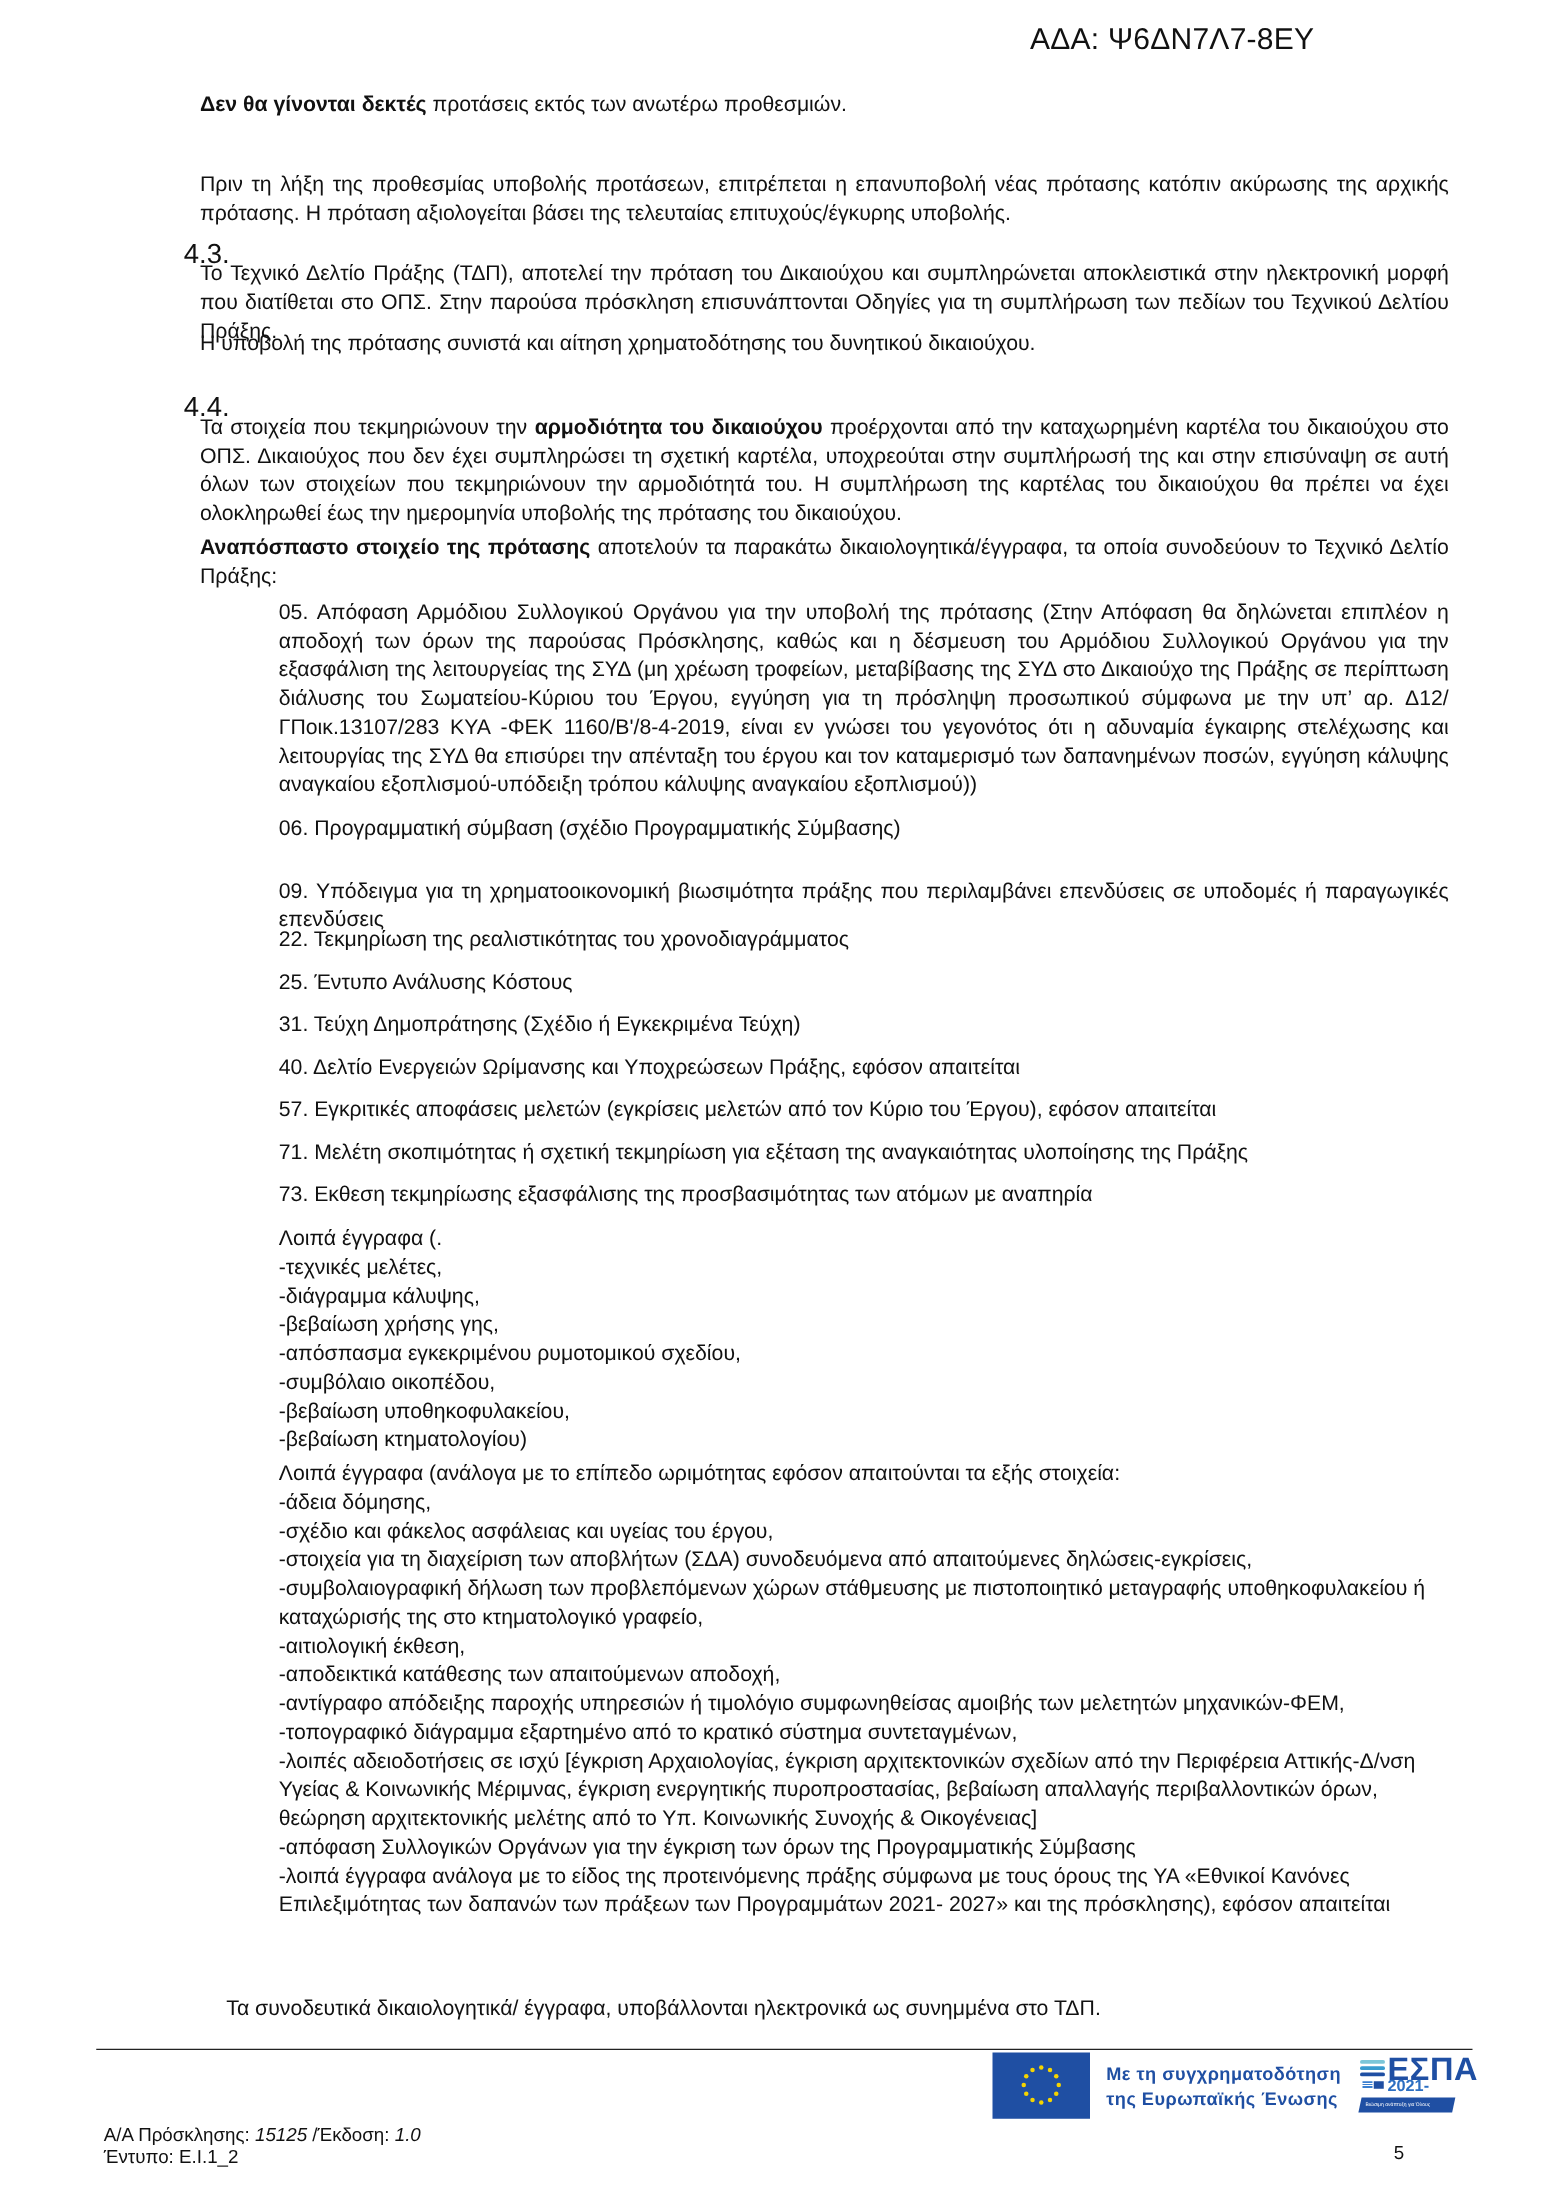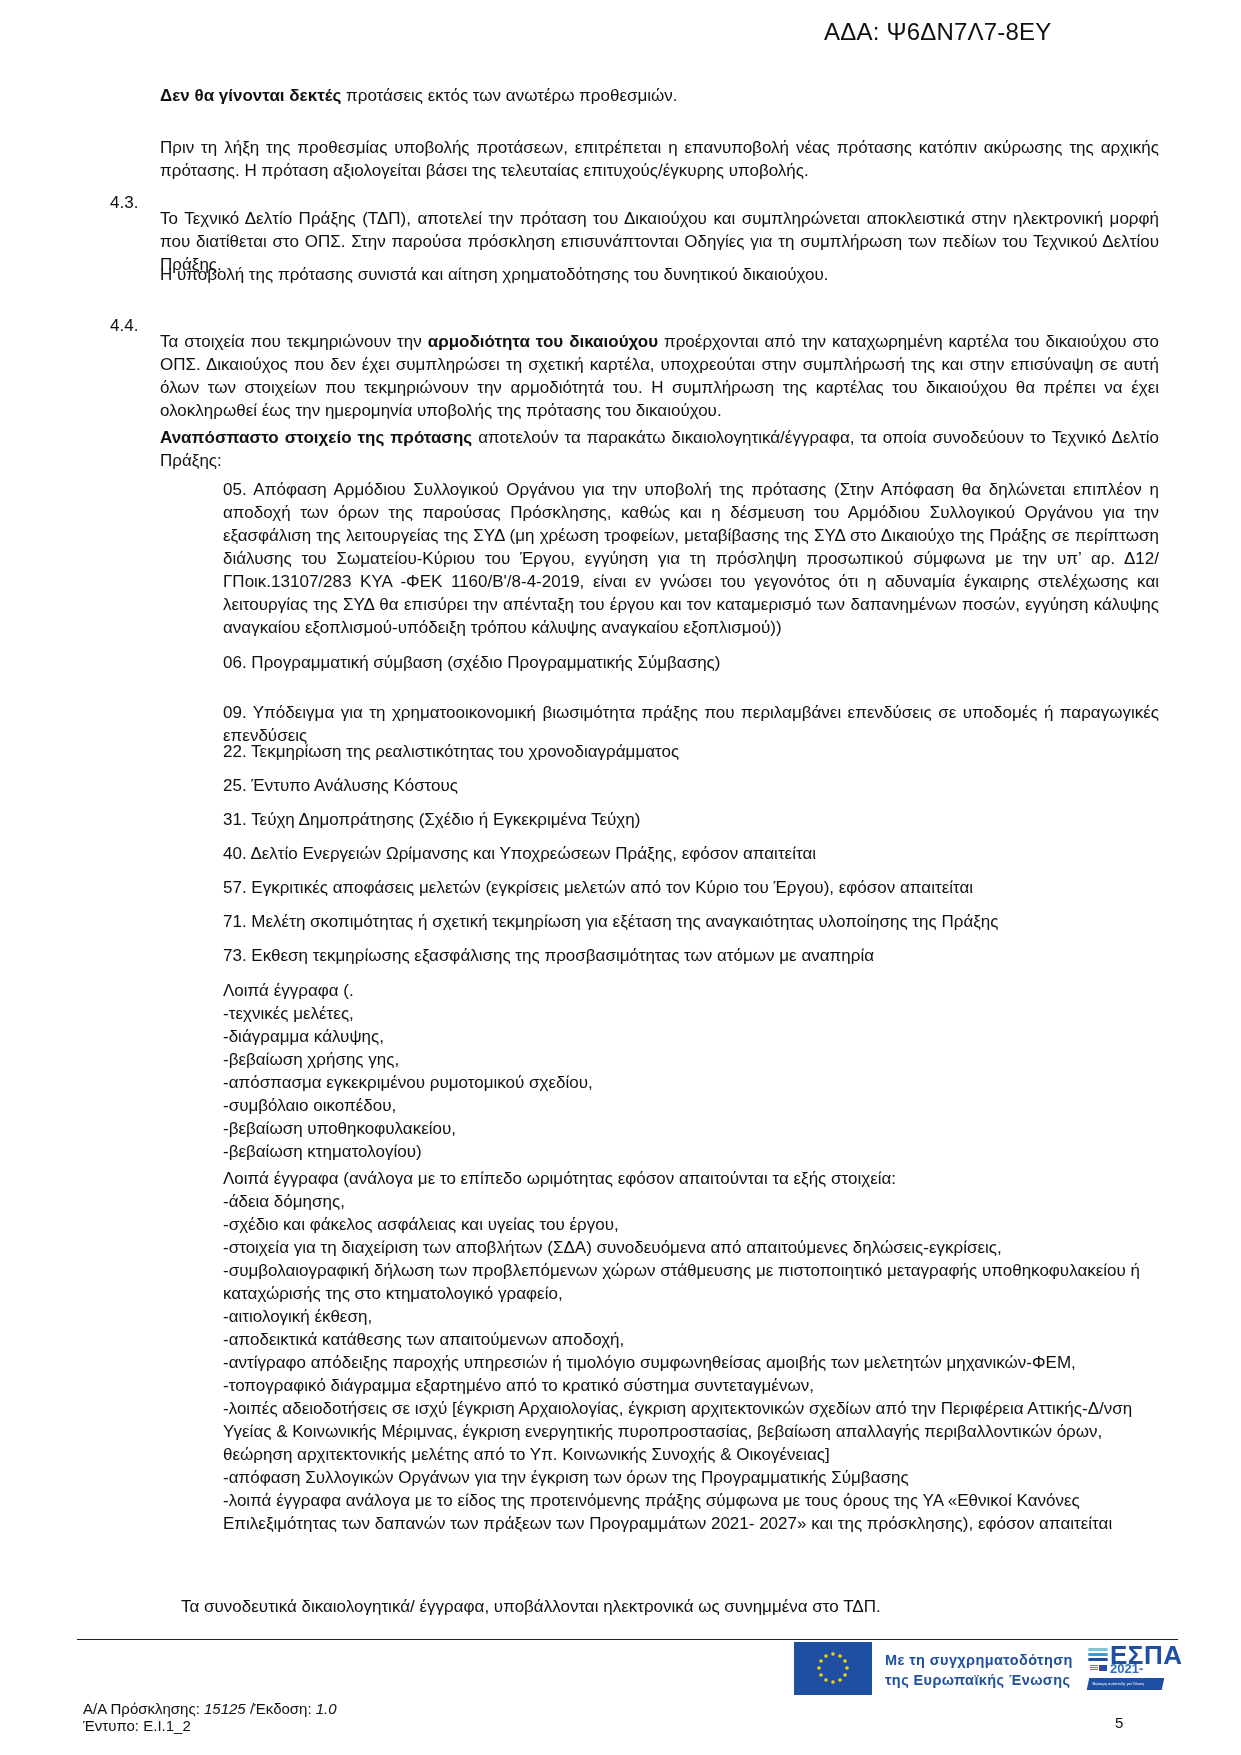--- a/index.html
+++ b/index.html
@@ -1,42 +1,42 @@
 <!DOCTYPE html>
 <html><head>
 <meta charset="utf-8">
 <style>
   html, body { margin: 0; padding: 0; background: #ffffff; }
   body { width: 1241px; height: 1755px; position: relative; overflow: hidden;
          font-family: "Liberation Sans", "DejaVu Sans", sans-serif; color: #111; }
   .ada { position: absolute; left: 824px; top: 18px; font-size: 24px; letter-spacing: 0.2px; color: #111; }
   .p { position: absolute; font-size: 17px; line-height: 23px; color: #111; }
   .just { text-align: justify; text-align-last: left; margin-top: 16px; }
-  .num { position: absolute; font-size: 17px; line-height: 23px; }
+  .num { position: absolute; font-size: 22px; line-height: 23px; margin-left: 37px; }
   b { font-weight: bold; }
   .list-line { display: block; }
   .rule { position: absolute; left: 77px; top: 1639px; width: 1101px; height: 0; border-top: 1.5px solid #222; }
   .eu-flag { position: absolute; left: 794px; top: 1642px; width: 78px; height: 53px; background: #1f4fa3; }
   .eu-text { position: absolute; left: 885px; top: 1650px; font-size: 14.5px; line-height: 20px; color: #1f4fa3; font-weight: bold; letter-spacing: 0.4px; }
   .espa { position: absolute; left: 1088px; top: 1644px; width: 80px; height: 50px; }
   .espa-title { position: absolute; left: 22px; top: -4px; font-size: 26px; font-weight: bold; color: #1f4fa3; letter-spacing: 0.5px; }
   .espa-years { position: absolute; left: 22px; top: 17px; font-size: 13px; font-weight: bold; color: #2c6fc2; }
   .espa-band { position: absolute; left: 0; top: 34px; width: 75px; height: 12px; background: #1f4fa3; transform: skewX(-12deg); }
   .espa-band span { display: block; font-size: 4px; color: #fff; padding: 3px 0 0 4px; white-space: nowrap; transform: skewX(12deg); }
   .wave { position: absolute; left: 0; height: 3px; border-radius: 2px; }
   .footer-l { position: absolute; left: 83px; top: 1700px; font-size: 15px; line-height: 17px; color: #111; }
   .footer-l i { }
   .page-num { position: absolute; left: 1115px; top: 1714px; font-size: 15px; }
 </style>
 </head>
 <body>
 
 <div class="ada">ΑΔΑ: Ψ6ΔΝ7Λ7-8ΕΥ</div>
 
-<div class="p" style="left:160px; top:84px; width:1000px;"><b>Δεν θα γίνονται δεκτές</b><span> προτάσεις εκτός των ανωτέρω προθεσμιών.</span></div>
+<div class="p" style="left:160px; top:72px; width:1000px;"><b>Δεν θα γίνονται δεκτές</b><span> προτάσεις εκτός των ανωτέρω προθεσμιών.</span></div>
 <div class="p just" style="left:160px; top:120px; width:999px;">Πριν τη λήξη της προθεσμίας υποβολής προτάσεων, επιτρέπεται η επανυποβολή νέας πρότασης κατόπιν ακύρωσης της αρχικής πρότασης. Η πρόταση αξιολογείται βάσει της τελευταίας επιτυχούς/έγκυρης υποβολής.</div>
 
 <div class="num" style="left:110px; top:191px;">4.3.</div>
 <div class="p just" style="left:160px; top:191px; width:999px;">Το Τεχνικό Δελτίο Πράξης (ΤΔΠ), αποτελεί την πρόταση του Δικαιούχου και συμπληρώνεται αποκλειστικά στην ηλεκτρονική μορφή που διατίθεται στο ΟΠΣ. Στην παρούσα πρόσκληση επισυνάπτονται Οδηγίες για τη συμπλήρωση των πεδίων του Τεχνικού Δελτίου Πράξης.</div>
 <div class="p" style="left:160px; top:263px; width:999px;">Η υποβολή της πρότασης συνιστά και αίτηση χρηματοδότησης του δυνητικού δικαιούχου.</div>
 
 <div class="num" style="left:110px; top:314px;">4.4.</div>
 <div class="p just" style="left:160px; top:314px; width:999px;"><span>Τα στοιχεία που τεκμηριώνουν την </span><b>αρμοδιότητα του δικαιούχου</b><span> προέρχονται από την καταχωρημένη καρτέλα του δικαιούχου στο ΟΠΣ. Δικαιούχος που δεν έχει συμπληρώσει τη σχετική καρτέλα, υποχρεούται στην συμπλήρωσή της και στην επισύναψη σε αυτή όλων των στοιχείων που τεκμηριώνουν την αρμοδιότητά του. Η συμπλήρωση της καρτέλας του δικαιούχου θα πρέπει να έχει ολοκληρωθεί έως την ημερομηνία υποβολής της πρότασης του δικαιούχου.</span></div>
 <div class="p just" style="left:160px; top:410px; width:999px;"><b>Αναπόσπαστο στοιχείο της πρότασης</b><span> αποτελούν τα παρακάτω δικαιολογητικά/έγγραφα, τα οποία συνοδεύουν το Τεχνικό Δελτίο Πράξης:</span></div>
 

